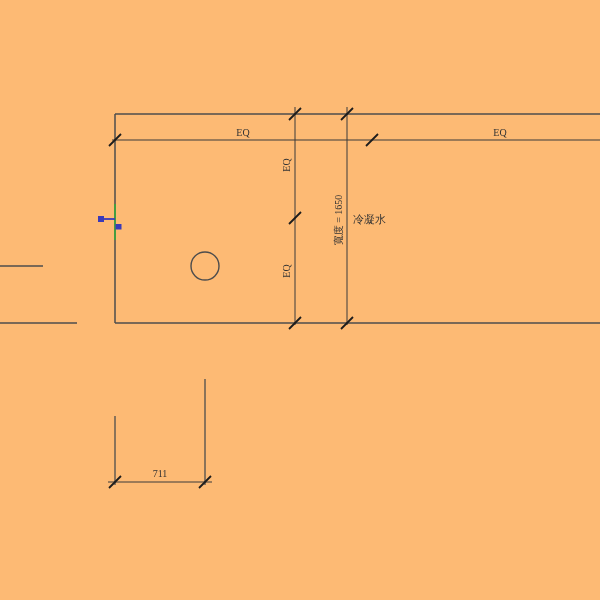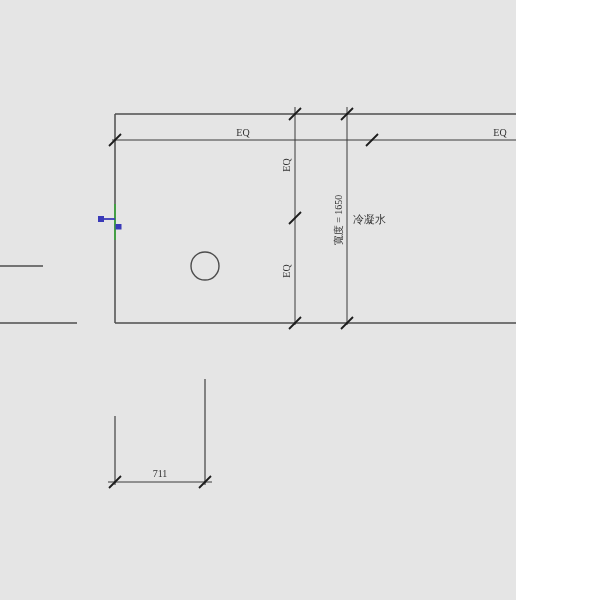--- a/index.html
+++ b/index.html
@@ -2,23 +2,23 @@
 <html><head>
 <meta charset="utf-8">
 <style>
   html, body {
     margin: 0;
     padding: 0;
     background: #ffffff;
   }
   .canvas {
     position: relative;
-    width: 516px;
+    width: 600px;
     height: 600px;
-    background: #e5e5e5;
+    background: #fdba74;
     overflow: hidden;
     font-family: "Liberation Serif", "DejaVu Serif", serif;
   }
   svg { display: block; }
   .dim-text {
     font-family: "Liberation Serif", "DejaVu Serif", serif;
     font-size: 10px;
   }
   .cjk-text {
     font-family: "Liberation Serif", "DejaVu Serif", serif;

